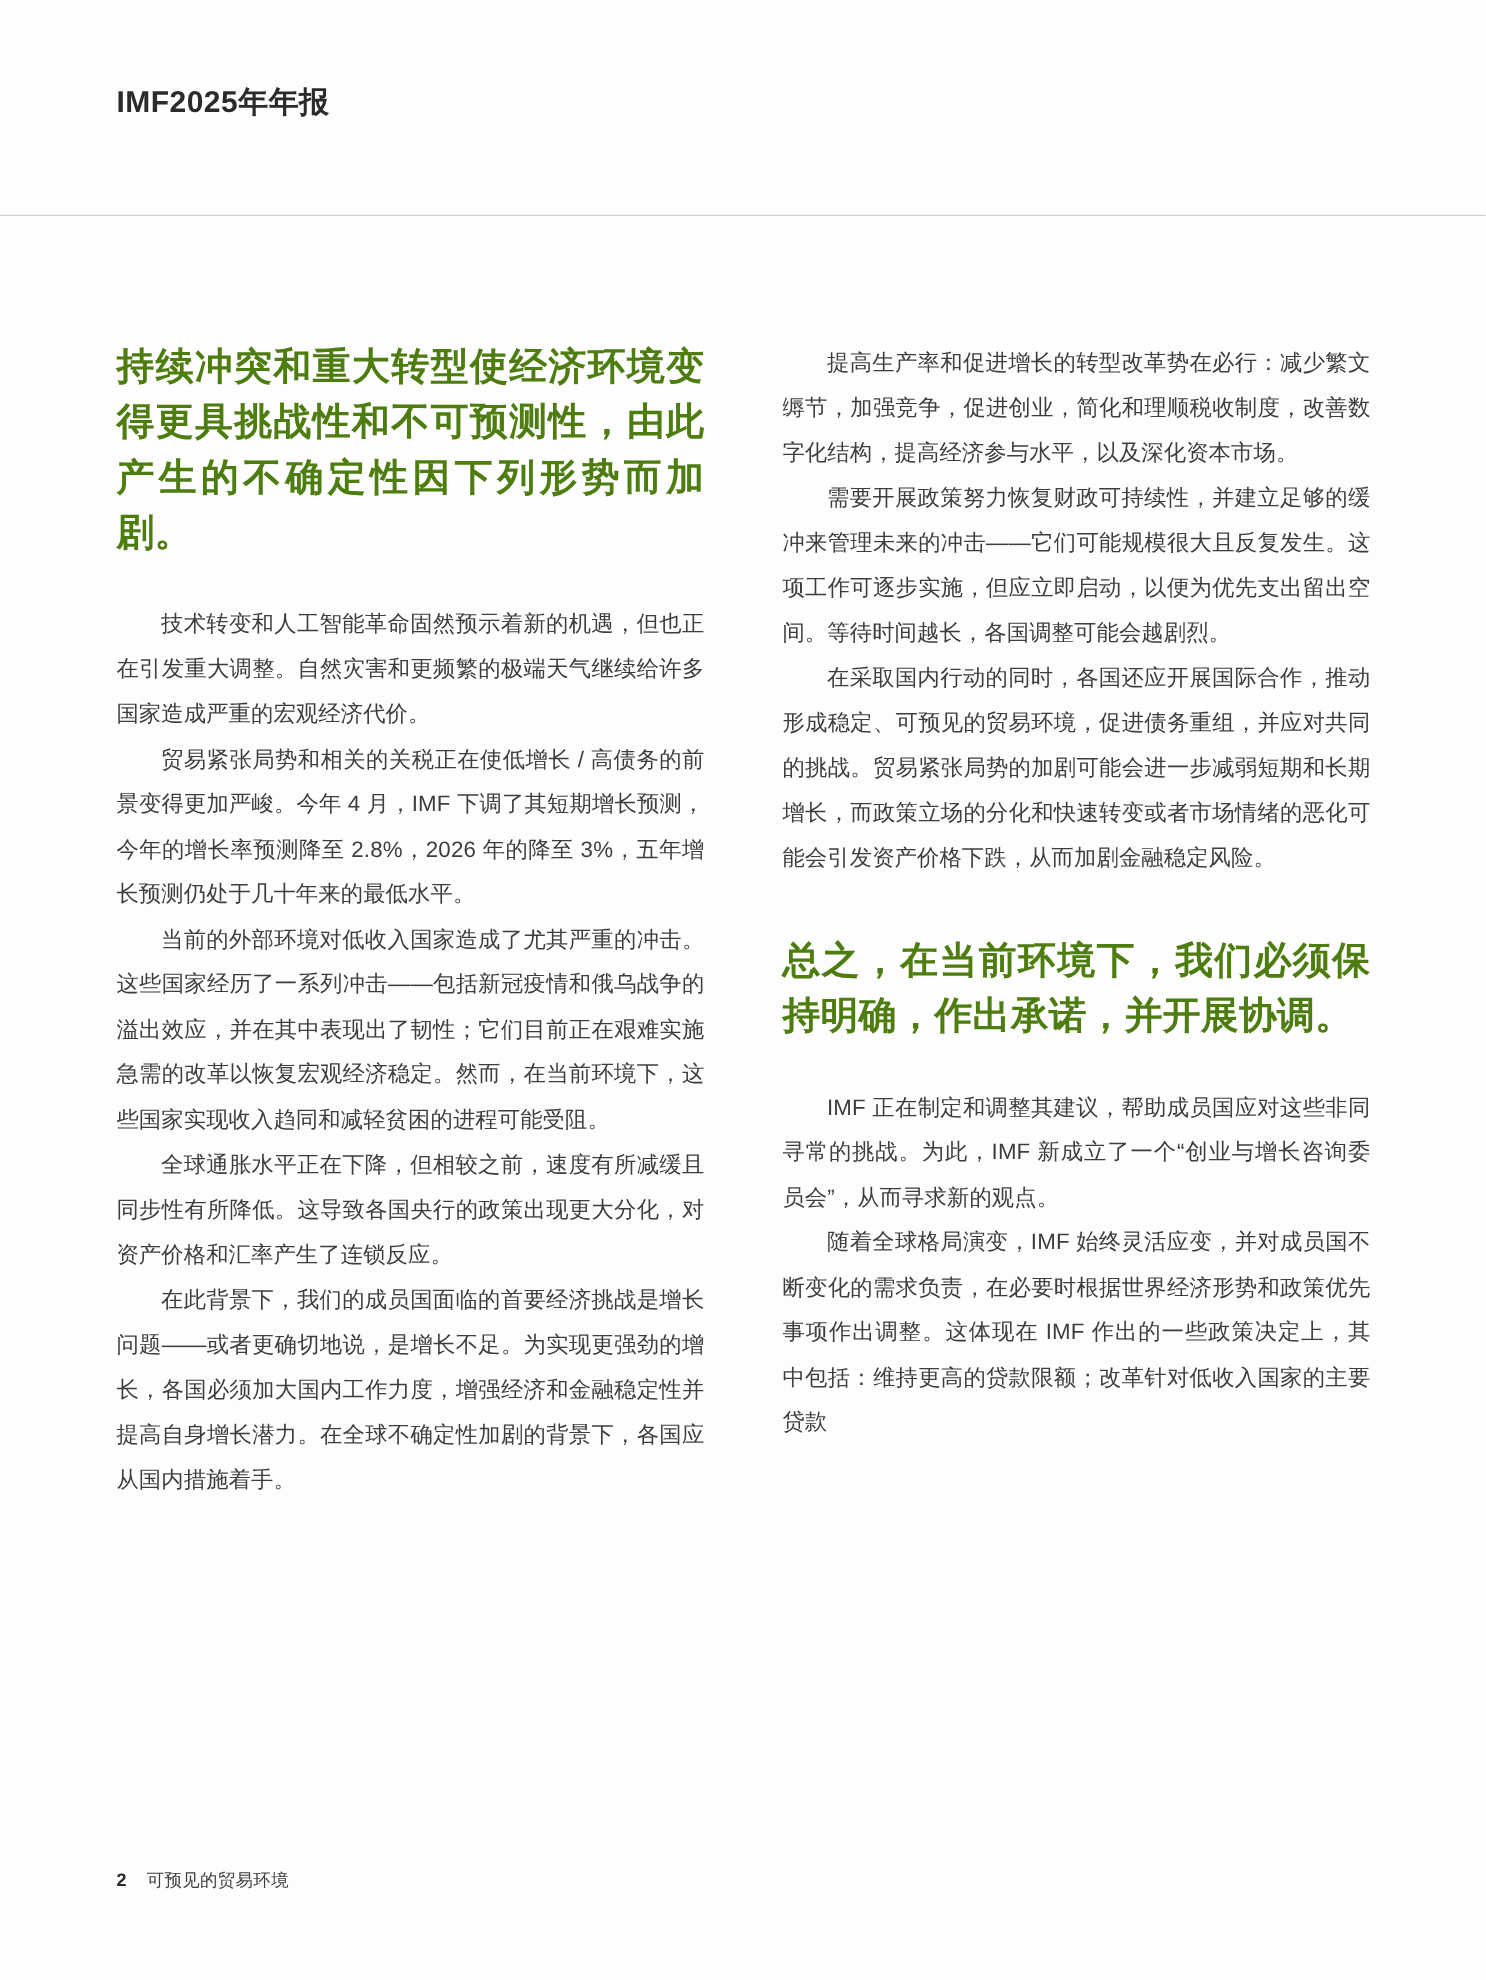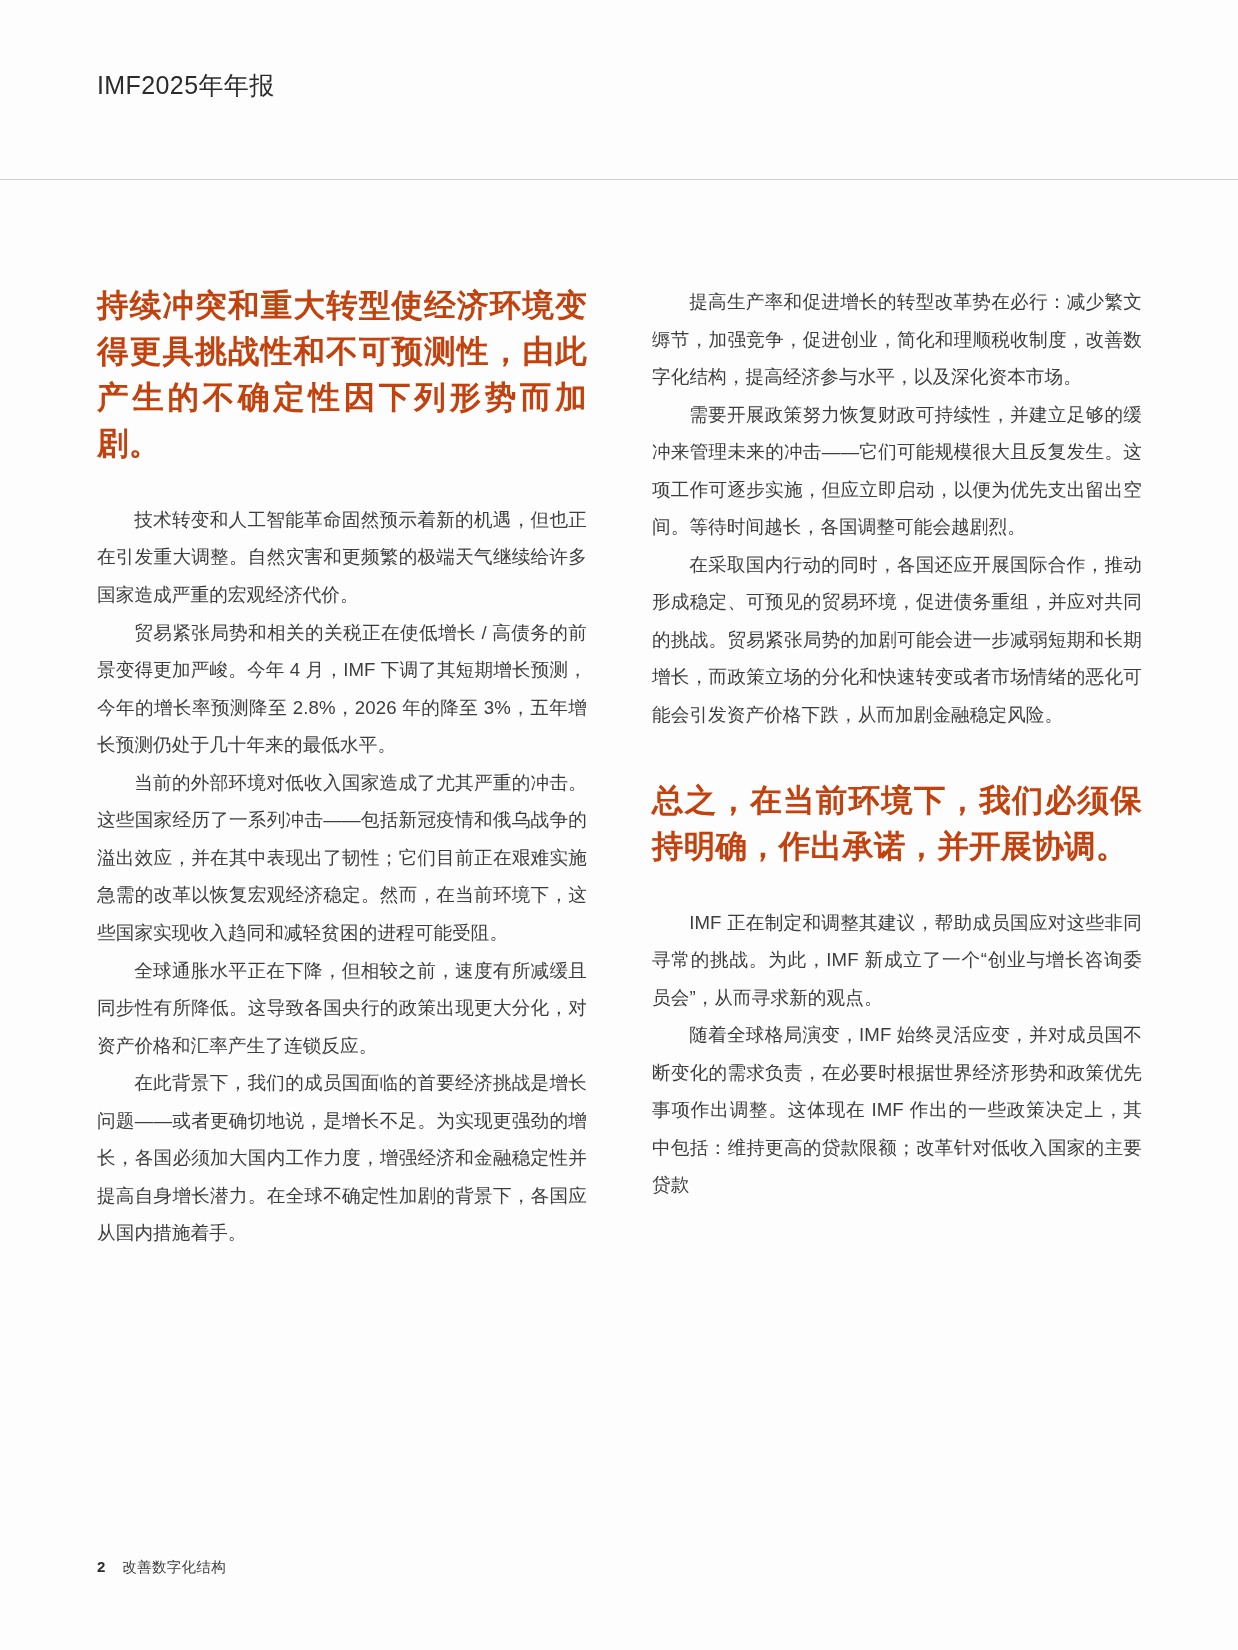--- a/index.html
+++ b/index.html
@@ -28,21 +28,21 @@
     left: 0;
     top: 0;
     width: 1238px;
     height: 180px;
     box-sizing: border-box;
     padding: 70px 0 0 97px;
     border-bottom: 1px solid #cfcfcf;
   }
   .header-title {
     font-size: 25px;
-    font-weight: normal;
+    font-weight: bold;
     letter-spacing: 0.4px;
     color: #2b2b2b;
     line-height: 1.2;
   }
 
   
   .content {
     position: absolute;
     left: 97px;
     top: 283px;
@@ -54,21 +54,21 @@
     width: 490px;
     flex: 0 0 490px;
   }
 
   
   h1.section-heading {
     margin: 0 0 34px 0;
     font-size: 31.5px;
     font-weight: bold;
     line-height: 1.46;
-    color: #c2410c;
+    color: #4d7c0f;
     letter-spacing: 0.2px;
     text-align: justify;
     text-justify: inter-character;
   }
   h1.section-heading.mid {
     margin-top: 44px;
   }
 
   
   p.body-text {
@@ -128,16 +128,16 @@
       <p class="body-text">在采取国内行动的同时，各国还应开展国际合作，推动形成稳定、可预见的贸易环境，促进债务重组，并应对共同的挑战。贸易紧张局势的加剧可能会进一步减弱短期和长期增长，而政策立场的分化和快速转变或者市场情绪的恶化可能会引发资产价格下跌，从而加剧金融稳定风险。</p>
       <h1 class="section-heading mid">总之，在当前环境下，我们必须保持明确，作出承诺，并开展协调。</h1>
       <p class="body-text">IMF 正在制定和调整其建议，帮助成员国应对这些非同寻常的挑战。为此，IMF 新成立了一个“创业与增长咨询委员会”，从而寻求新的观点。</p>
       <p class="body-text">随着全球格局演变，IMF 始终灵活应变，并对成员国不断变化的需求负责，在必要时根据世界经济形势和政策优先事项作出调整。这体现在 IMF 作出的一些政策决定上，其中包括：维持更高的贷款限额；改革针对低收入国家的主要贷款</p>
     </div>
 
   </div>
 
   <div class="page-footer">
     <span class="folio">2</span>
-    <span class="footer-org">改善数字化结构</span>
+    <span class="footer-org">可预见的贸易环境</span>
   </div>
 
 </div>
 
 </body></html>

